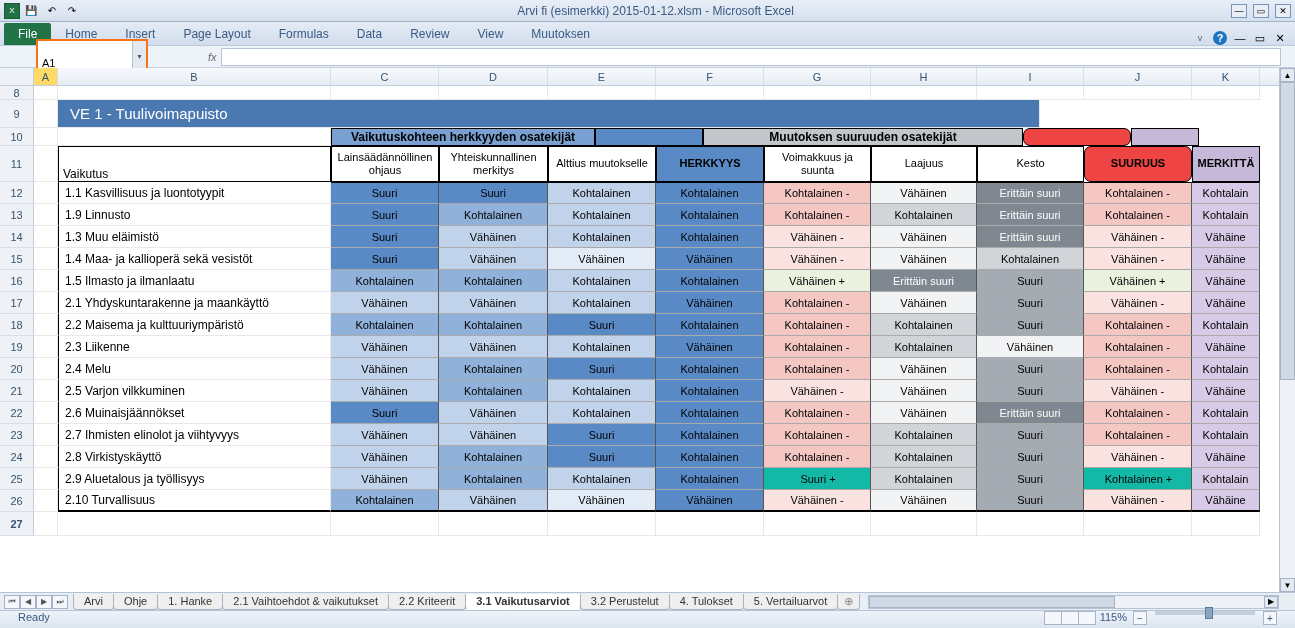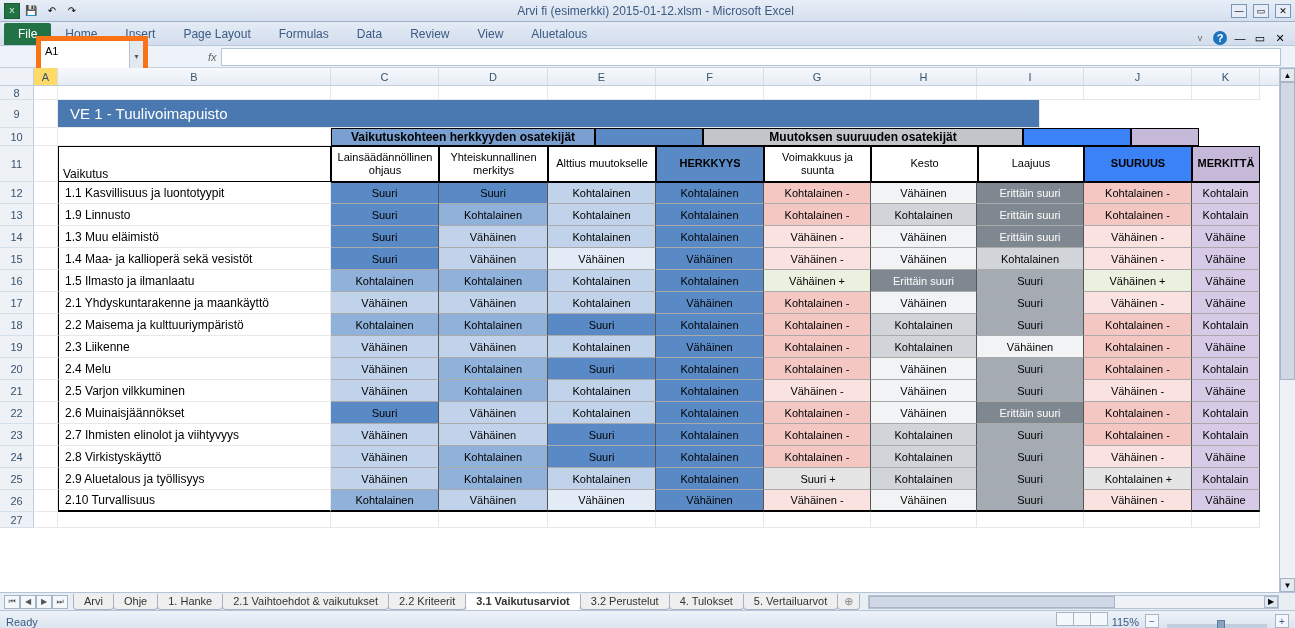--- a/index.html
+++ b/index.html
@@ -17,21 +17,21 @@
 .ribbon { height: 24px; background: linear-gradient(#e4ebf5, #d2dded); display: flex; align-items: flex-end; padding: 0 4px; border-bottom: 1px solid #b9c8db; }
 .ribbon .filetab { background: #217346; color: #fff; padding: 4px 14px; font-size: 12px; border-radius: 2px 2px 0 0; }
 .ribbon .rtab { padding: 4px 14px; font-size: 12px; color: #3b5a82; cursor: default; }
 .ribbon .rspacer { flex: 1; }
 .ribbon .rhelp { display: flex; gap: 6px; align-items: center; padding-right: 4px; }
 .ribbon .rhelp span { width: 14px; height: 14px; display: inline-flex; align-items: center; justify-content: center; font-size: 11px; }
 .helpcircle { background:#1e73be; color:#fff; border-radius:50%; width:14px; height:14px; font-weight:bold; line-height:14px; text-align:center; }
 
 
 .fbar { height: 22px; border-bottom: 1px solid #c5d0de; display: flex; align-items: center; background: #eef3f9; }
-.namebox { width: 112px; border: 5px solid #f97316; background: #fff; margin-left: 36px; height: 18px; display: flex; align-items: flex-end; padding: 16px 4px; font-size: 11px; position: relative; }
+.namebox { width: 112px; border: 2px solid #f97316; background: #fff; margin-left: 36px; height: 18px; display: flex; align-items: flex-start; padding: 16px 4px; font-size: 11px; position: relative; }
 .namebox .dd { position: absolute; right: 0; top: 0; bottom: 0; width: 14px; background: #e2e9f1; border-left: 1px solid #b5c3d4; display: flex; align-items: center; justify-content: center; font-size: 8px; color: #555; }
 .fxwrap { display: flex; align-items: center; margin-left: 60px; }
 .fxwrap .fx { font-style: italic; color: #666; font-size: 11px; margin-right: 4px; }
 .formula-input { flex: 1; border: 1px solid #b5c3d4; background: #fff; height: 18px; margin-right: 14px; }
 
 
 .work { position: absolute; top: 68px; left: 0; right: 0; bottom: 36px; display: flex; flex-direction: column; background: #fff; }
 
 
 .colhdr { display: flex; height: 18px; background: linear-gradient(#f7f9fc,#e6ecf4); border-bottom: 1px solid #c1cede; }
@@ -40,62 +40,62 @@
 .ch.sel { background: #ffda66; }
 .cwA { width: 24px; } .cwB { width: 273px; } .cwC { width: 108px; } .cwD { width: 109px; } .cwE { width: 108px; } .cwF { width: 108px; } .cwG { width: 107px; } .cwH { width: 106px; } .cwI { width: 107px; } .cwJ { width: 108px; } .cwK { width: 68px; }
 
 
 .grid { flex: 1; overflow: hidden; position: relative; }
 .row { display: flex; align-items: stretch; }
 .rh { width: 34px; border-right: 1px solid #c1cede; border-bottom: 1px solid #d6dee8; background: #eef2f7; text-align: center; font-size: 11px; color: #37536e; display: flex; align-items: center; justify-content: center; }
 .cell { border-right: 1px solid #e8e8e8; border-bottom: 1px solid #e8e8e8; display: flex; align-items: center; padding: 0 6px; font-size: 12px; color: #000; overflow: hidden; white-space: nowrap; }
 
 
-.h8 { height: 14px; } .h9 { height: 28px; } .h10 { height: 18px; } .h11 { height: 36px; } .hdata { height: 22px; } .h27 { height: 16px; }
+.h8 { height: 14px; } .h9 { height: 28px; } .h10 { height: 18px; } .h11 { height: 36px; } .hdata { height: 22px; } .h27 { height: 24px; font-weight: bold; }
 
 
 .banner { background: #4a78b0; color: #fff; font-size: 15px; padding-left: 12px; display: flex; align-items: center; }
 .groupF { background: #79a0d1; border:1px solid #000; text-align:center; justify-content:center; font-weight:bold; }
 .groupM { background: #c2c6cb; border:1px solid #000; text-align:center; justify-content:center; font-weight:bold; }
 .subhdr { border:1px solid #000; text-align:center; justify-content:center; font-size:11px; line-height:1.2; padding:2px; white-space:normal; background:#fff; }
 .subhdr.b { font-weight:bold; }
 .subhdr.blue { background:#5a8ac6; }
-.subhdr.pgrey { background:#3b82f6; }
+.subhdr.pgrey { background:#ef4444;border-radius:7px; }
 .subhdr.purp { background:#c6b8d8; font-weight:bold; }
 .vaik { border:1px solid #000; padding-left:4px; font-weight:normal; }
 
 .dcell { text-align:center; justify-content:center; font-size:11px; border-right:1px solid #555; border-bottom:1px solid #aaa; }
 .lbl { border-left:1px solid #000; padding-left:6px; font-size:12px; }
 
 
 .c-b1{background:#5a8ac6;} .c-b2{background:#8fb1da;} .c-b3{background:#c0d3ea;} .c-b4{background:#e3ecf6;}
 .c-hk{background:#5a8ac6; font-weight:normal;}
 .c-r1{background:#f4c7c3;} .c-r2{background:#f9e2df;}
-.c-g1{background:#e5e5e5;padding-left:8px;} .c-g2{background:#eaf1df;}
+.c-g1{background:#14b8a6;padding-left:8px;} .c-g2{background:#eaf1df;}
 .c-gr1{background:#7f8790;color:#fff;} .c-gr2{background:#a4abb2;} .c-gr3{background:#d1d5da;} .c-gr4{background:#f2f3f5;}
 .c-mv{background:#d6cae6;}
 
 
 .row.last .dcell, .row.last .lbl { border-bottom: 2px solid #000; }
 .row.first .dcell { border-top: 1px solid #000; }
 
 
 .sheettabs { position:absolute; bottom:18px; left:0; right:0; height:18px; background:#e9eef5; border-top:1px solid #b5c3d4; display:flex; align-items:center; font-size:11px; }
 .navbtns { display:flex; margin-left:4px; gap:0; }
 .navbtns span { width:16px; height:14px; border:1px solid #a6b4c6; background:#f4f7fb; display:inline-flex; align-items:center; justify-content:center; font-size:8px; color:#555; }
 .stab { padding: 1px 10px; border:1px solid #a6b4c6; border-top:none; background:#efefef; margin-left:-1px; border-radius:0 0 4px 4px; color:#333; }
 .stab.active { background:#fff; font-weight:bold; border-bottom:1px solid #fff; }
 .stab.ins { padding:1px 6px; color:#888; }
 .hscroll { flex:1; margin:0 16px 0 8px; height:14px; border:1px solid #b5c3d4; background:#eef2f7; position:relative; }
 .hscroll .thumb { position:absolute; left:0; top:0; bottom:0; width:60%; background:#cfd8e4; border:1px solid #a6b4c6; }
 .hscroll .arr { position:absolute; top:0; bottom:0; width:14px; background:#e2e9f1; display:flex; align-items:center; justify-content:center; font-size:8px; border:1px solid #a6b4c6; }
 .hscroll .arrL{left:0;} .hscroll .arrR{right:0;}
 
 
-.status { position:absolute; bottom:0; left:0; right:0; height:18px; background:linear-gradient(#eef3f9,#dbe4ef); border-top:1px solid #b5c3d4; display:flex; align-items:flex-end; font-size:11px; color:#3b5a82; padding:0 6px; }
+.status { position:absolute; bottom:0; left:0; right:0; height:18px; background:linear-gradient(#eef3f9,#dbe4ef); border-top:1px solid #b5c3d4; display:flex; align-items:flex-start; font-size:11px; color:#3b5a82; padding:0 18px; }
 .status .sp { flex:1; }
 .viewbtns span { width:18px; height:14px; border:1px solid #a6b4c6; background:#f4f7fb; display:inline-block; margin-left:-1px; }
 .zoomslider { width:100px; height:4px; background:#c1cede; margin:0 8px; position:relative; }
 .zoomslider .zt { position:absolute; left:50%; top:-4px; width:8px; height:12px; background:#8aa3c0; border:1px solid #5a7ca3; }
 .zbtn { width:14px; height:14px; border:1px solid #a6b4c6; background:#f4f7fb; display:inline-flex; align-items:center; justify-content:center; font-size:10px; }
 
 
 .vscroll { position:absolute; right:0; top:68px; bottom:36px; width:16px; background:#eef2f7; border-left:1px solid #b5c3d4; }
 .vscroll .arr { height:14px; background:#e2e9f1; border:1px solid #a6b4c6; display:flex; align-items:center; justify-content:center; font-size:8px; }
 .vscroll .track { position:absolute; top:14px; bottom:14px; left:0; right:0; }
@@ -122,21 +122,21 @@
 
 <div class="ribbon">
   <div class="filetab">File</div>
   <div class="rtab">Home</div>
   <div class="rtab">Insert</div>
   <div class="rtab">Page Layout</div>
   <div class="rtab">Formulas</div>
   <div class="rtab">Data</div>
   <div class="rtab">Review</div>
   <div class="rtab">View</div>
-  <div class="rtab">Aluetalous</div>
+  <div class="rtab">Muutoksen</div>
   <div class="rspacer"></div>
   <div class="rhelp">
     <span style="font-size:9px;color:#666;">v</span>
     <span class="helpcircle">?</span>
     <span>—</span>
     <span>▭</span>
     <span>✕</span>
   </div>
 </div>
 
@@ -199,22 +199,22 @@
       </div>
       <div class="row h11">
         <div class="rh h11">11</div>
         <div class="cell cwA h11"></div>
         <div class="cell cwB h11 vaik" style="display: flex; align-items: flex-end;">Vaikutus</div>
         <div class="cell cwC h11 subhdr">Lainsäädännöllinen ohjaus</div>
         <div class="cell cwD h11 subhdr">Yhteiskunnallinen merkitys</div>
         <div class="cell cwE h11 subhdr">Alttius muutokselle</div>
         <div class="cell cwF h11 subhdr b blue">HERKKYYS</div>
         <div class="cell cwG h11 subhdr">Voimakkuus ja suunta</div>
+        <div class="cell cwH h11 subhdr">Laajuus</div>
         <div class="cell cwI h11 subhdr">Kesto</div>
-        <div class="cell cwH h11 subhdr">Laajuus</div>
         <div class="cell cwJ h11 subhdr b pgrey">SUURUUS</div>
         <div class="cell cwK h11 subhdr purp">MERKITTÄ</div>
       </div>
       <div class="row hdata first">
         <div class="rh hdata first">12</div>
         <div class="cell cwA hdata"></div>
         <div class="cell cwB hdata lbl">1.1 Kasvillisuus ja luontotyypit</div>
         <div class="cell cwC hdata dcell c-b1">Suuri</div>
         <div class="cell cwD hdata dcell c-b1">Suuri</div>
         <div class="cell cwE hdata dcell c-b3">Kohtalainen</div>

